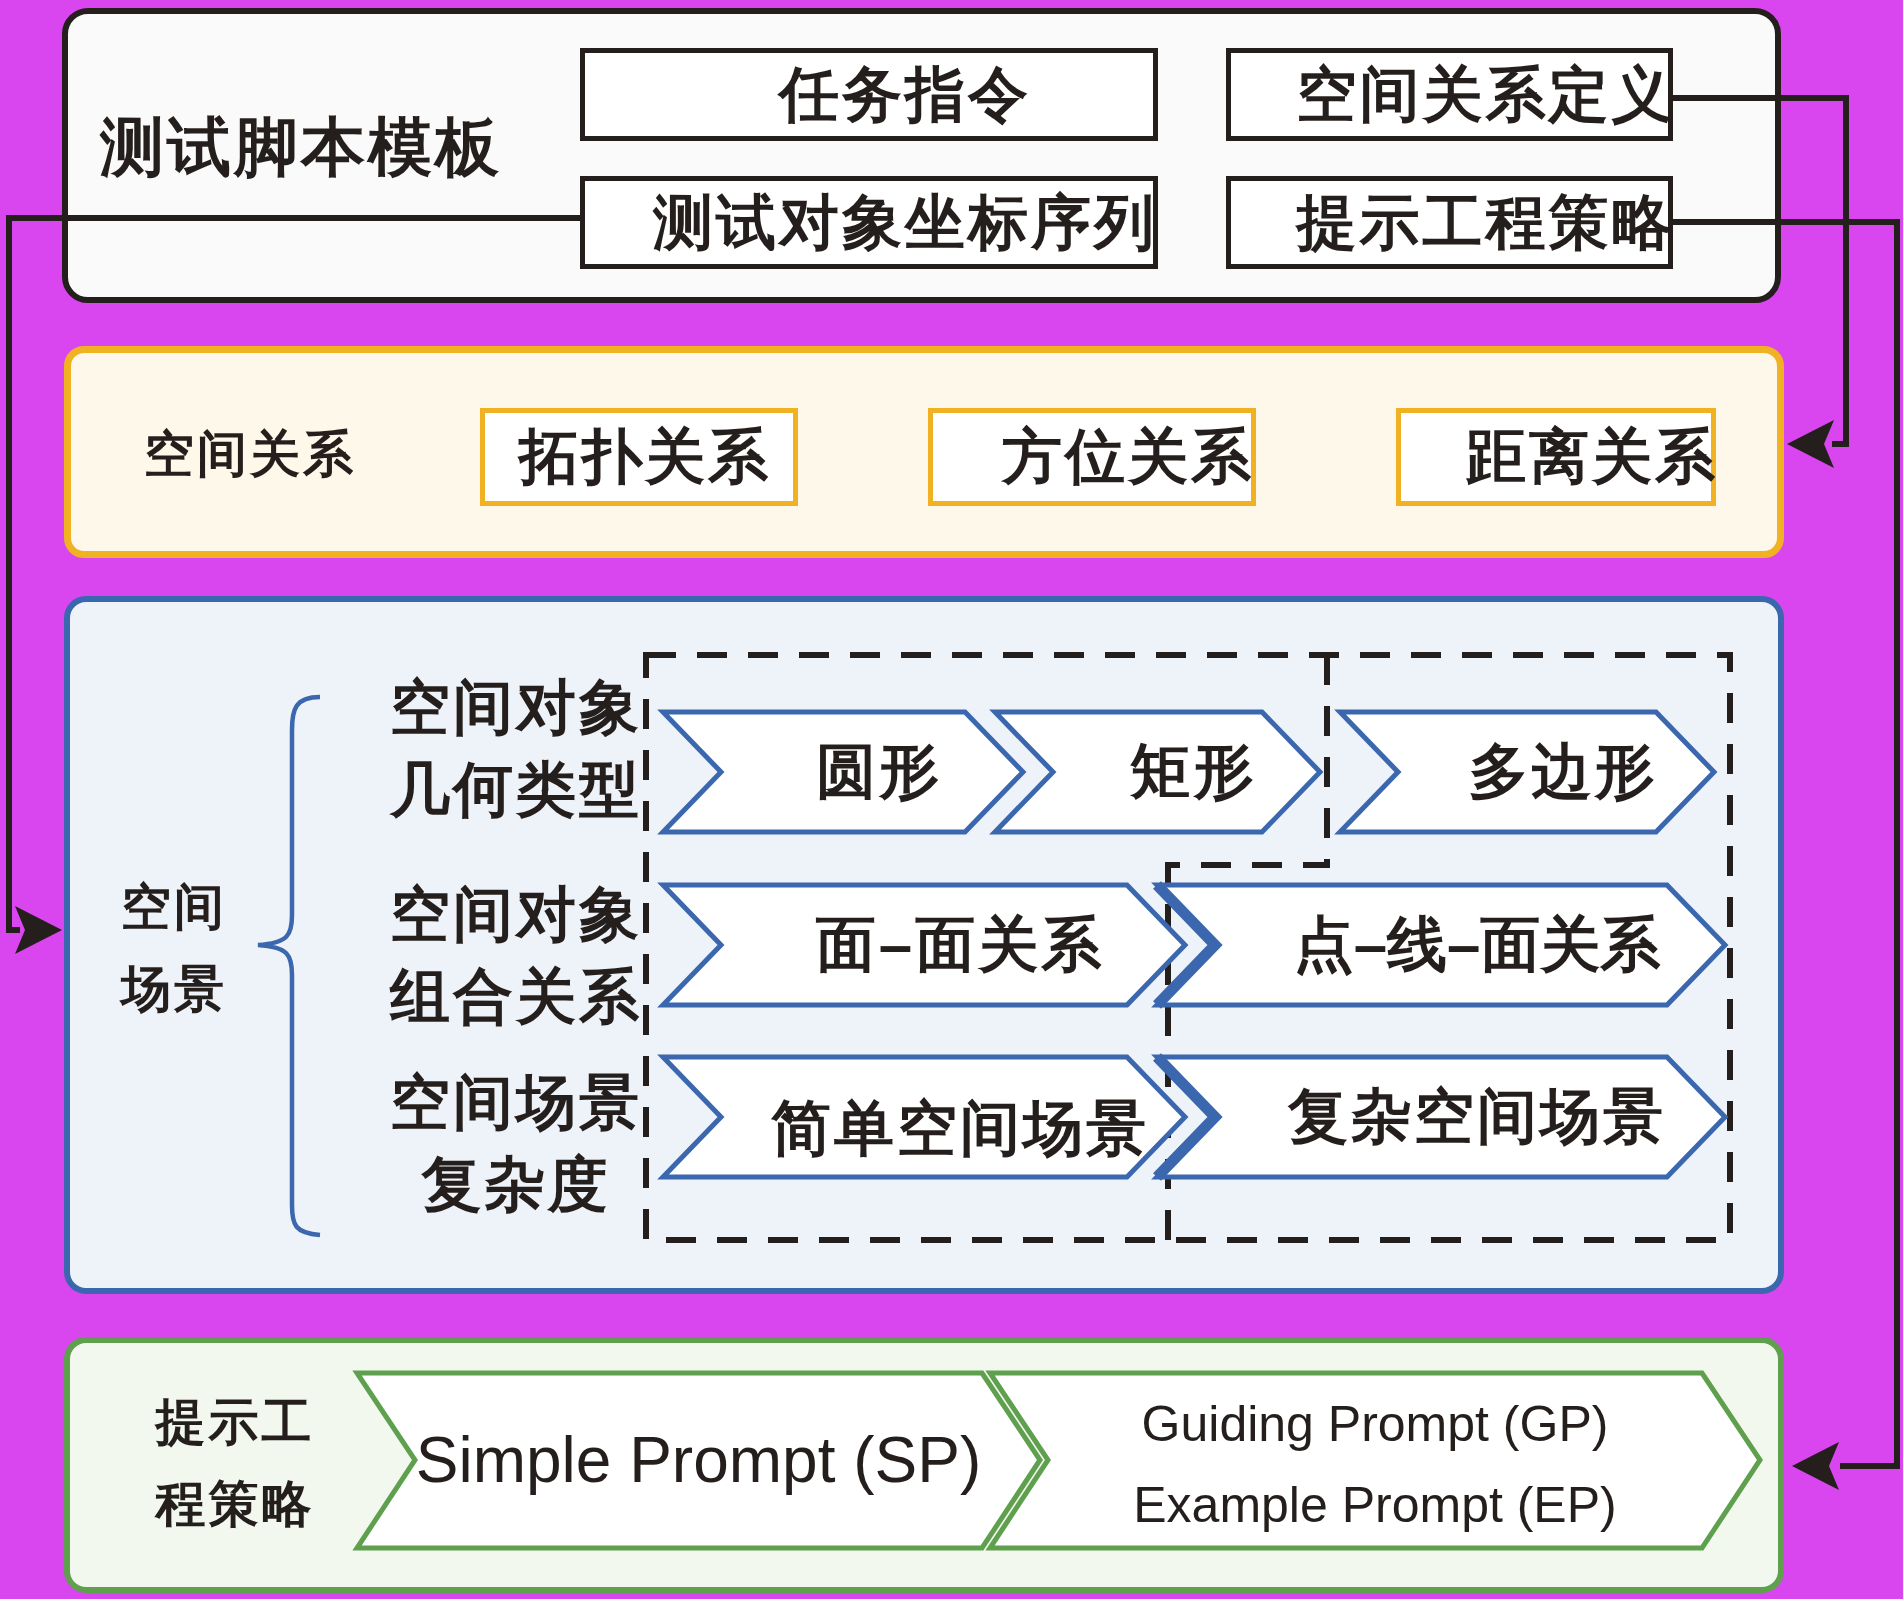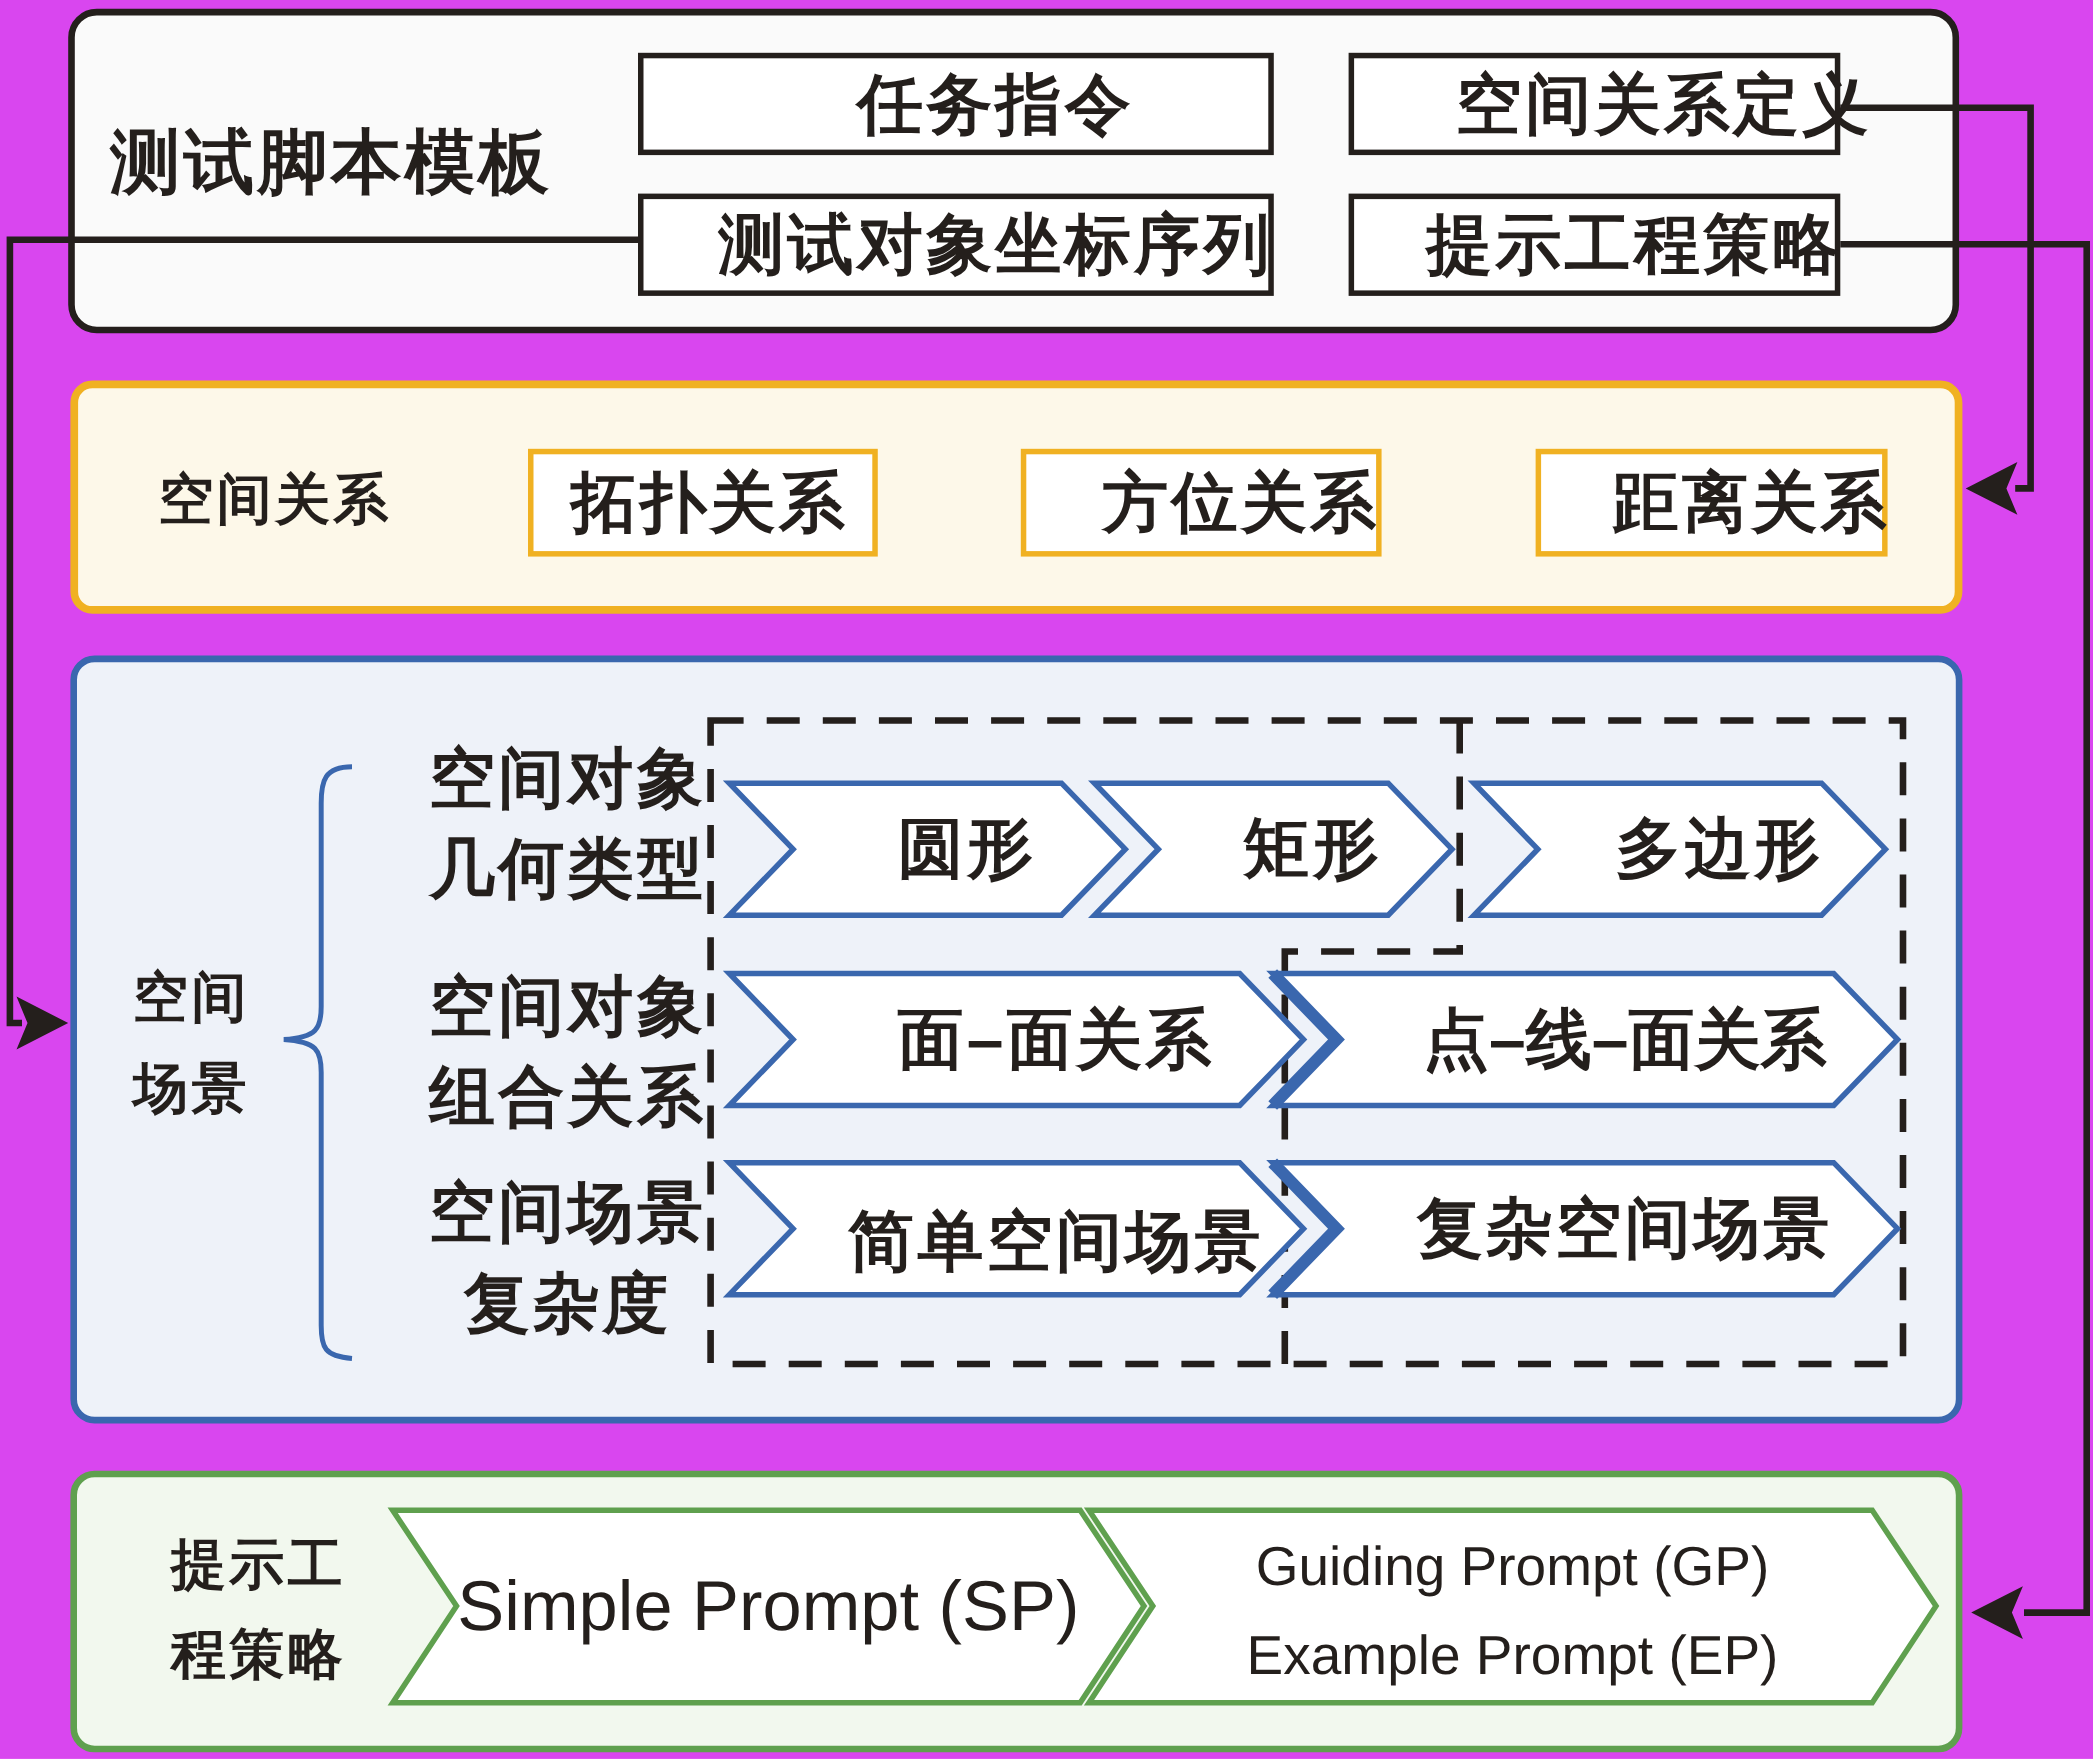--- a/index.html
+++ b/index.html
@@ -83,21 +83,21 @@
 
     <path d="M1673,222 H1897 V1466 H1840" fill="none" stroke="#241f1c" stroke-width="6"></path>
     <polygon points="1792,1466 1839,1442 1829,1466 1839,1490" fill="#241f1c"></polygon>
 
     <path d="M580,218 H9 V930 H20" fill="none" stroke="#241f1c" stroke-width="6"></path>
     <polygon points="62,930 15,906 25,930 15,954" fill="#241f1c"></polygon>
   </svg>
 
   <div class="lbl f64 layer-text" style="left:100px;top:110px;width:440px;height:74px;justify-content:flex-start;">测试脚本模板</div>
   <div class="lbl f60 layer-text" style="left:580px;top:48px;width:578px;height:93px;">任务指令</div>
-  <div class="lbl f60 layer-text" style="left:1226px;top:48px;width:447px;height:93px;margin-left:27px;">空间关系定义</div>
+  <div class="lbl f60 layer-text" style="left:1226px;top:48px;width:447px;height:93px;">空间关系定义</div>
   <div class="lbl f60 layer-text" style="left:580px;top:176px;width:578px;height:93px;">测试对象坐标序列</div>
   <div class="lbl f60 layer-text" style="left:1226px;top:176px;width:447px;height:93px;">提示工程策略</div>
 
   <div class="lbl f62 layer-text" style="left:100px;top:418px;width:300px;height:72px;">空间关系</div>
   <div class="lbl f60 layer-text" style="left:480px;top:408px;width:258px;height:98px;border-radius:30px;">拓扑关系</div>
   <div class="lbl f60 layer-text" style="left:928px;top:408px;width:328px;height:98px;">方位关系</div>
   <div class="lbl f60 layer-text" style="left:1396px;top:408px;width:320px;height:98px;text-align:center;">距离关系</div>
 
   <div class="lbl2 f62 layer-text" style="left:85px;top:866px;width:178px;">
     <div>空间</div>

